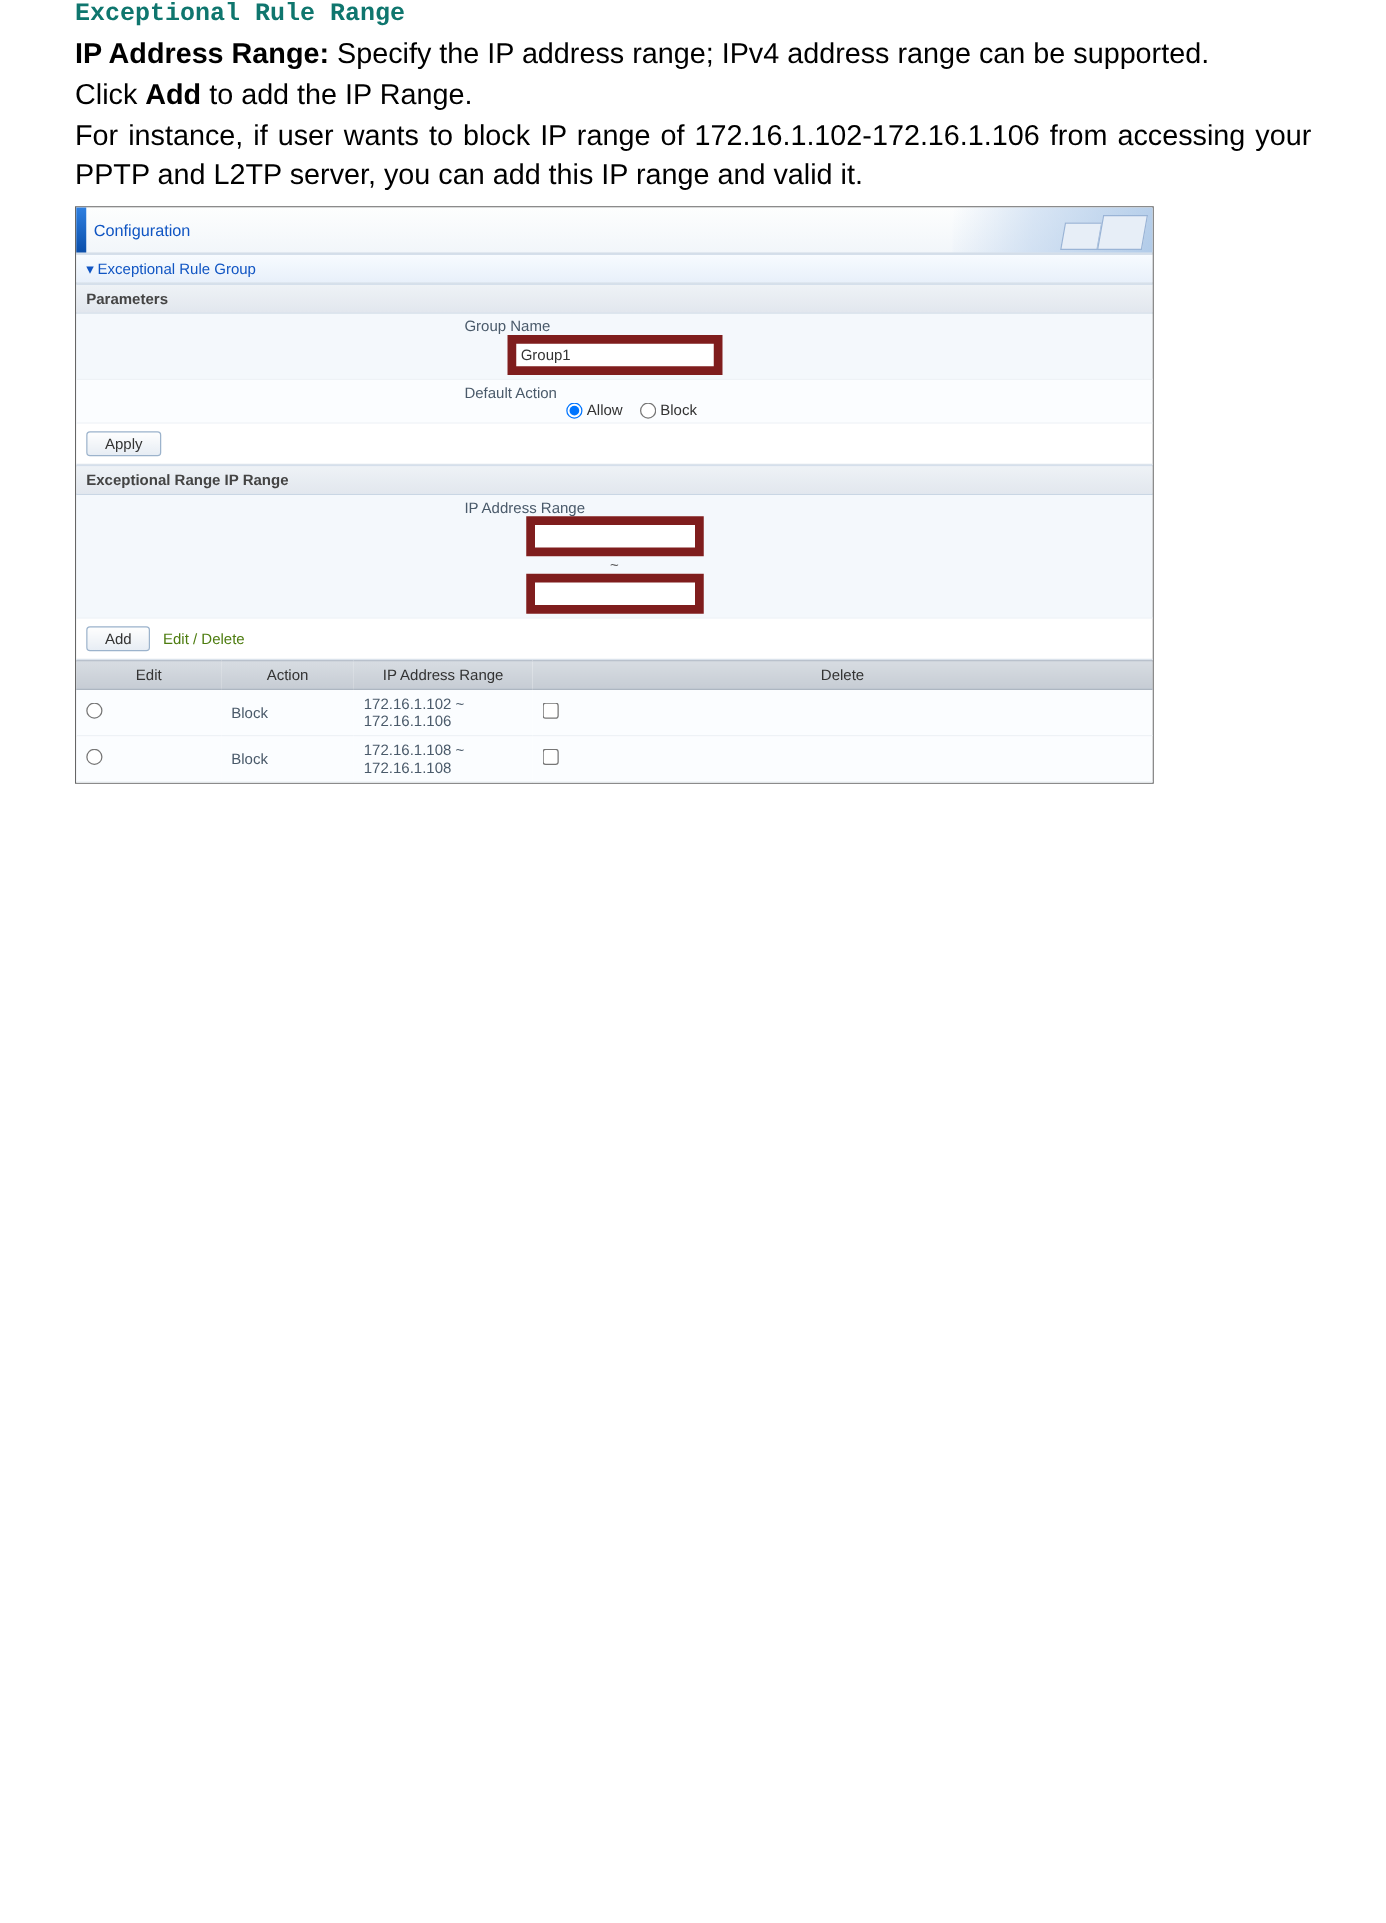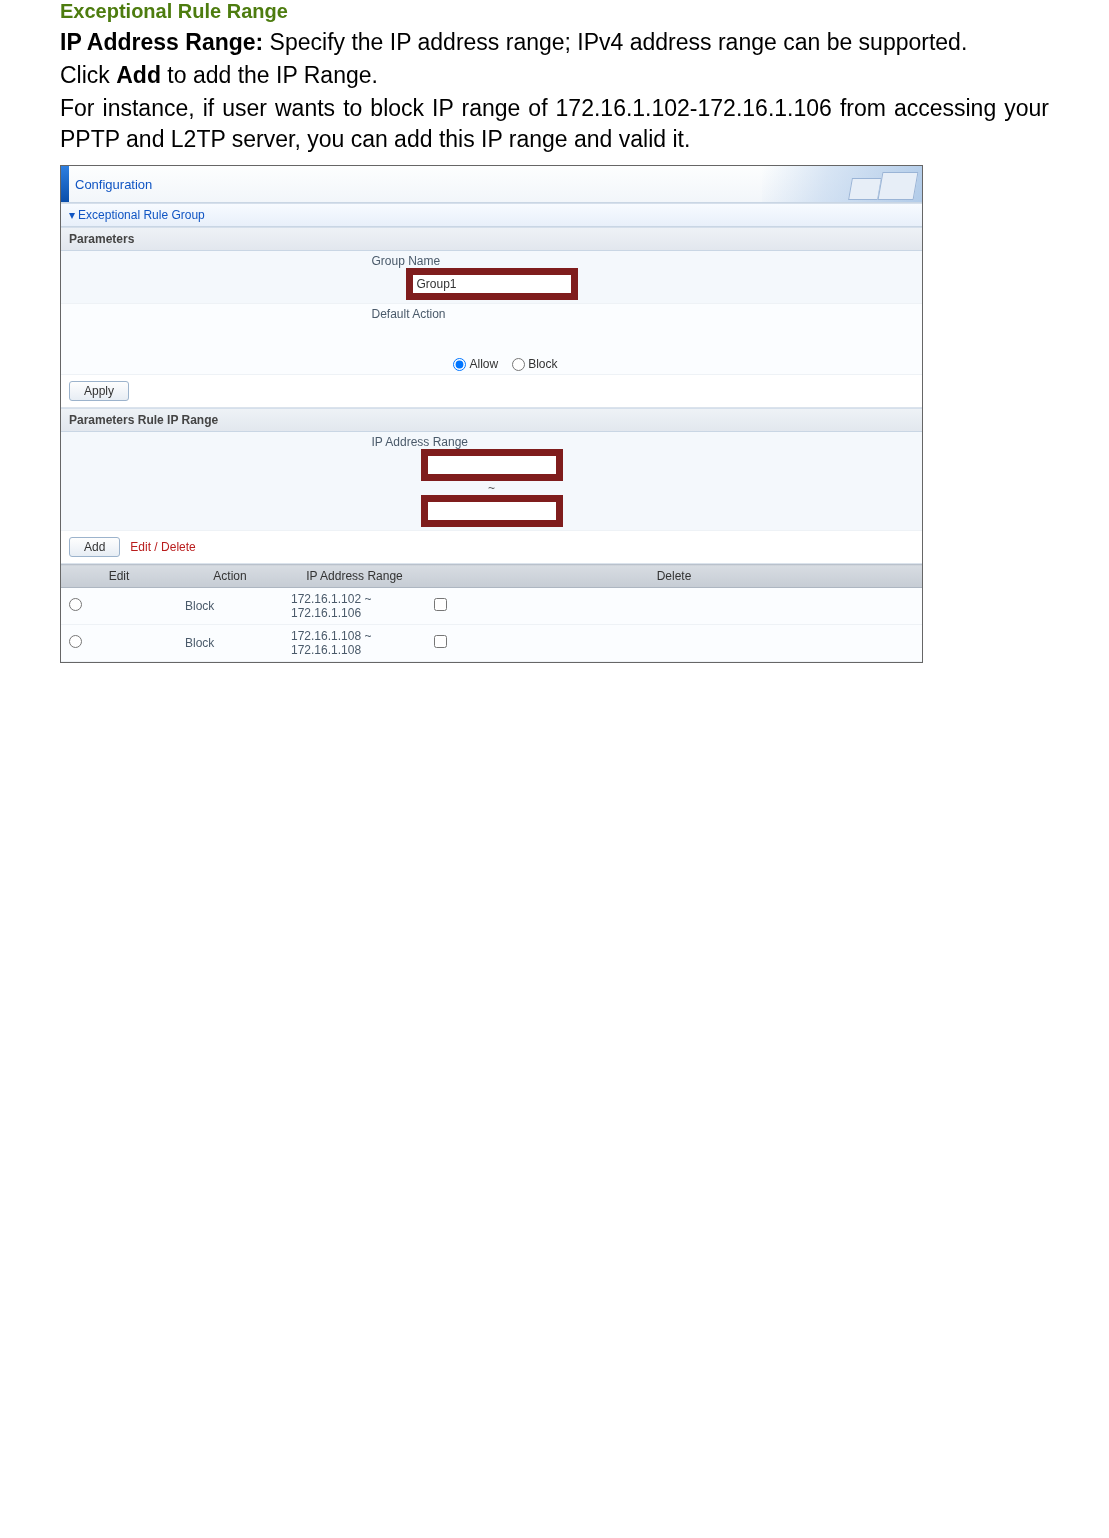--- a/index.html
+++ b/index.html
@@ -8,24 +8,25 @@
     font-family: Arial, Helvetica, sans-serif;
     background: #fff;
     color: #000;
     width: 1109px;
   }
   .page {
     padding: 0 60px 0 60px;
     width: 989px;
   }
   .doc-heading-blue {
-    color: #4d7c0f;
+    color: #0f766e;
     font-weight: bold;
     font-size: 20px;
     margin: 0 0 4px 0;
+    font-family: Liberation Mono, monospace;
   }
   .doc-para {
     font-size: 23px;
     line-height: 1.35;
     margin: 2px 0 2px 0;
   }
   .bold { font-weight: bold; }
   .justify { text-align: justify; }
   .screenshot-wrap {
     border: 1px solid #666;
@@ -99,21 +100,21 @@
     display: flex;
     align-items: center;
     padding: 3px 8px;
     border-bottom: 1px solid #eef2f6;
     background: #f4f8fc;
     color: #4a5a6a;
     font-size: 12px;
     min-height: 22px;
     flex-direction: column;
   }
-  .form-row.alt { background:#fbfdff;gap:36px;}
+  .form-row.alt { background:#fbfdff;}
   .form-label {
     width: 240px;
   }
   .text-input {
     border: 7px solid #7f1d1d;
     background: #fff;
     height: 18px;
     padding: 0 4px;
     font-size: 12px;
     color:#333;
@@ -135,21 +136,21 @@
   .ui-btn {
     border: 1px solid #9cb3cc;
     background: linear-gradient(#fefefe,#e7edf4);
     color:#333;
     font-size:12px;
     padding: 2px 14px;
     border-radius: 3px;
     cursor:pointer;
   }
   .link-action {
-    color:#b91c1c;
+    color:#4d7c0f;
     font-size:12px;
     cursor:pointer;
   }
   
   .rule-table {
     width:100%;
     border-collapse: collapse;
     font-size:12px;
     color:#4a5a6a;
   }
@@ -228,21 +229,21 @@
           <input type="radio" name="defact" style="">
           <span>Block</span>
         </label>
       </div>
     </div>
 
     <div class="button-row">
       <button class="ui-btn">Apply</button>
     </div>
 
-    <div class="sub-header">Parameters Rule IP Range</div>
+    <div class="sub-header">Exceptional Range IP Range</div>
 
     <div class="form-row">
       <div class="form-label">IP Address Range</div>
       <input class="text-input w120" type="text" value="" style="">
       <span class="tilde">~</span>
       <input class="text-input w120" type="text" value="" style="">
     </div>
 
     <div class="button-row">
       <button class="ui-btn">Add</button>

